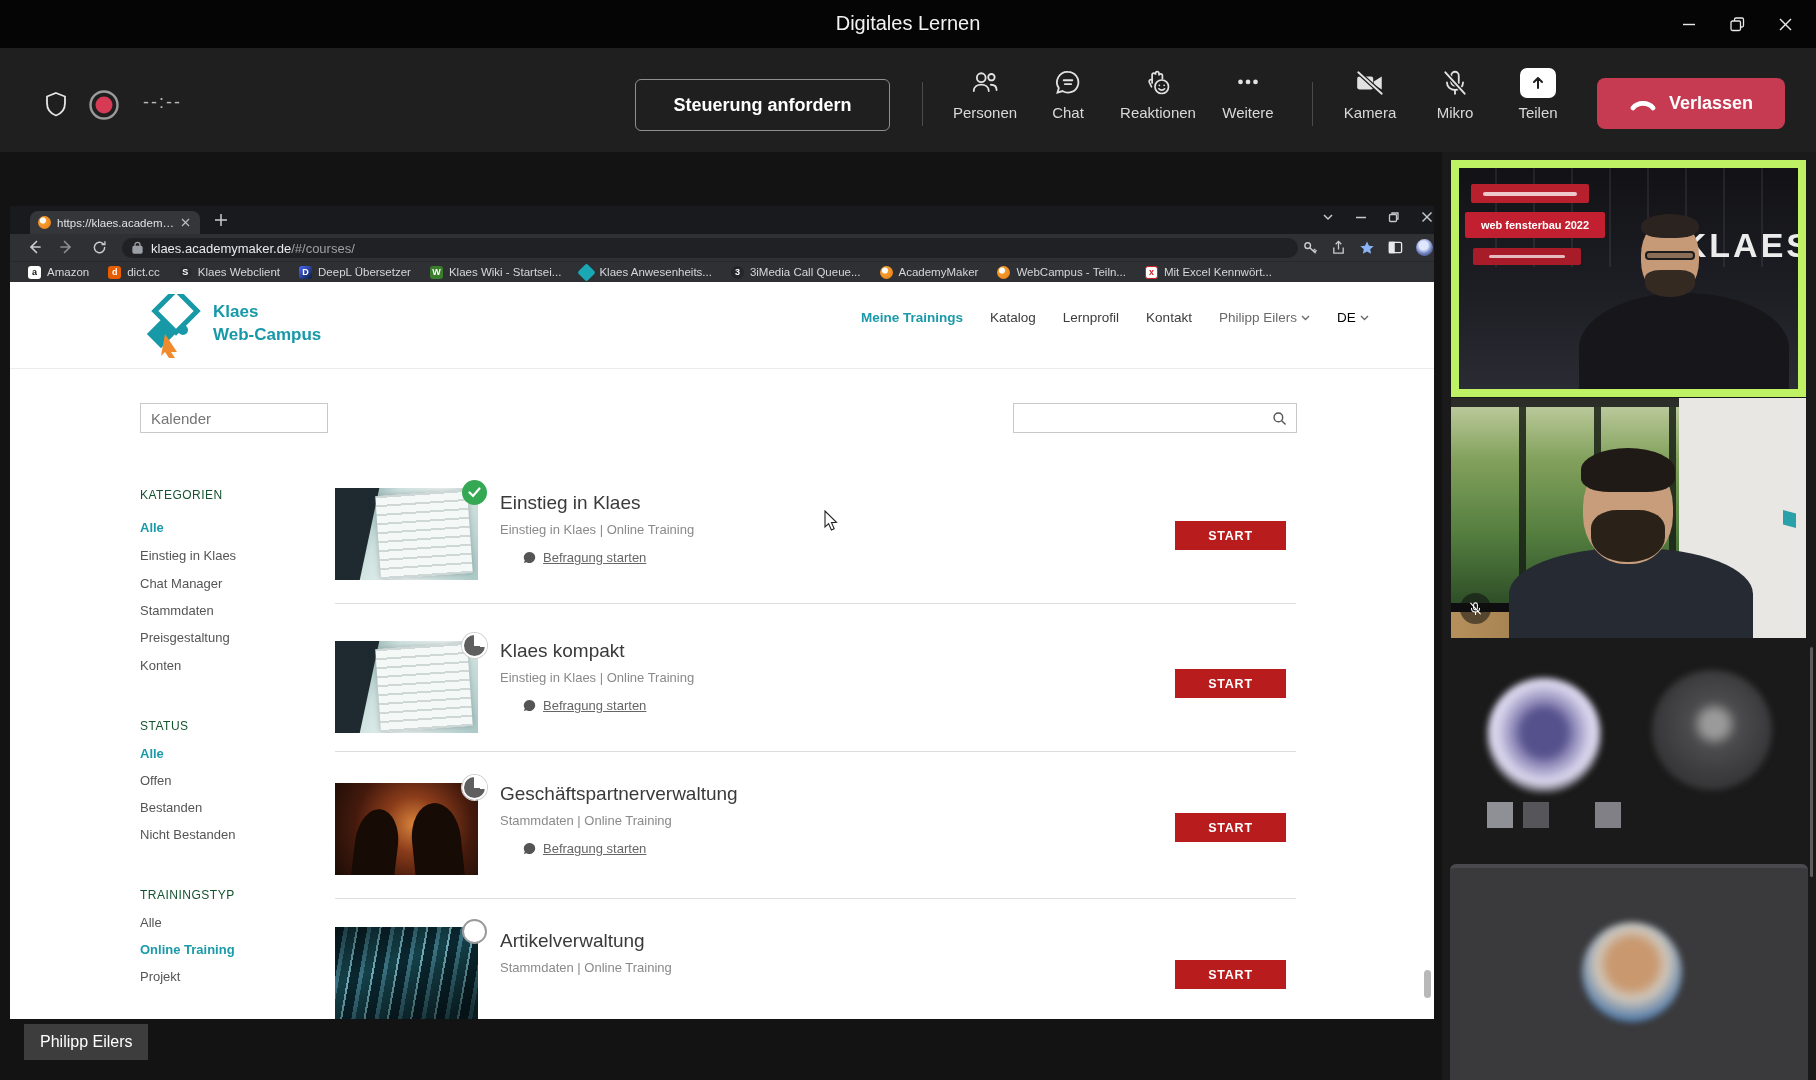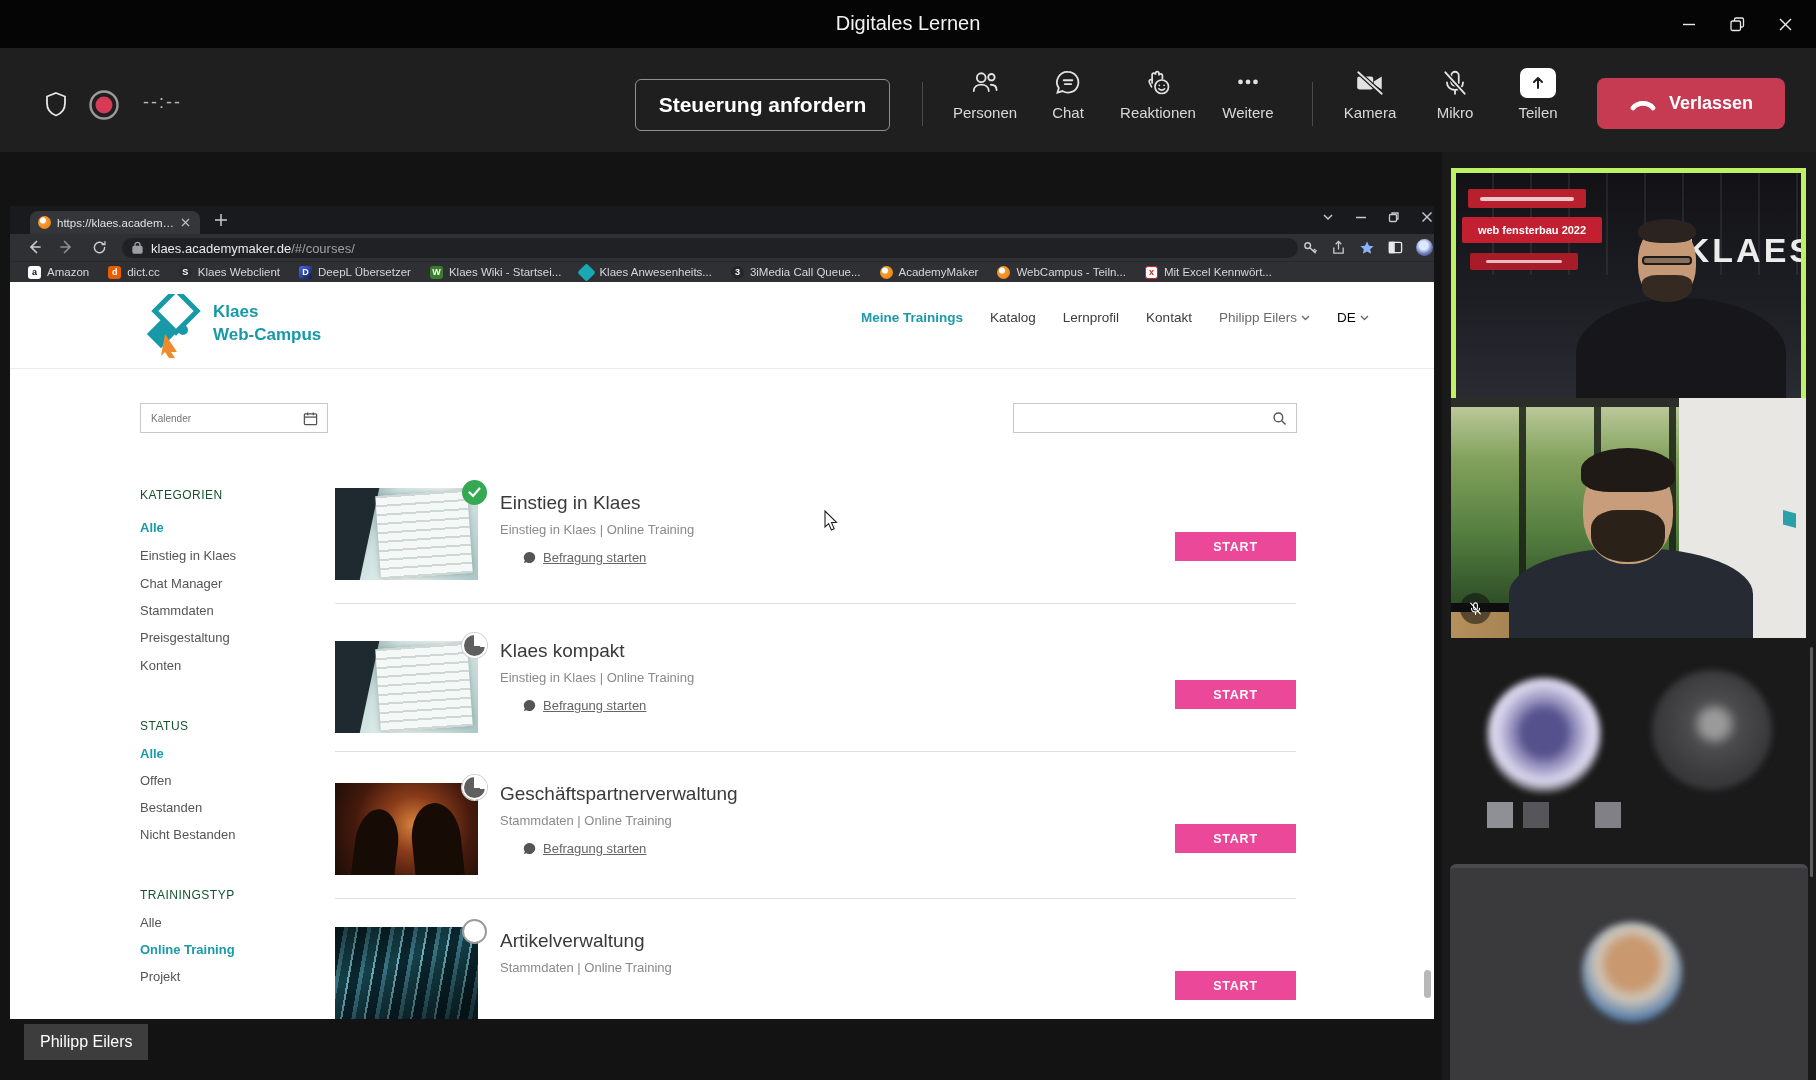--- a/index.html
+++ b/index.html
@@ -12,21 +12,21 @@
 
   
   .titlebar{left:0;top:0;width:1816px;height:48px;background:#050505;}
   .win-title{left:50%;top:12px;transform:translateX(-50%);color:#f2f2f2;font-size:20px;}
   .wctl{width:34px;height:26px;display:flex;align-items:center;justify-content:center;cursor:default;}
 
   
   .mtoolbar{left:0;top:48px;width:1816px;height:104px;background:#1f1f1f;}
   .timer{color:#b9b9b9;font-size:18px;letter-spacing:2px;}
   .req-btn{left:635px;top:31px;width:255px;height:52px;border:1px solid #8f8f8f;border-radius:6px;
-           color:#fff;font-size:21px;font-weight:600;display:flex;align-items:center;justify-content:center;}
+           color:#fff;font-size:18px;font-weight:600;display:flex;align-items:center;justify-content:center;}
   .vdiv{top:34px;width:1px;height:44px;background:#4b4b4b;}
   .titem{top:20px;width:92px;display:flex;flex-direction:column;align-items:center;gap:6px;color:#d9d9d9;}
   .titem .lbl{font-size:15px;color:#d9d9d9;}
   .leave-btn{left:1597px;top:30px;width:188px;height:51px;background:#c63a52;border-radius:8px;
              display:flex;align-items:center;justify-content:center;gap:12px;color:#fff;font-size:18px;font-weight:600;}
   .share-tile{width:36px;height:30px;background:#fff;border-radius:7px;display:flex;align-items:center;justify-content:center;}
 
   
   .share{left:0;top:152px;width:1442px;height:928px;background:#131313;}
 
@@ -50,30 +50,30 @@
 
   
   .site{left:0;top:76px;width:1424px;height:737px;background:#ffffff;overflow:hidden;}
   .nav-item{font-size:13.5px;color:#3c3c3c;cursor:default;display:flex;align-items:center;gap:4px;}
   .side-h{font-size:12px;color:#14532d;letter-spacing:.5px;}
   .side-i{font-size:13px;color:#555;}
   .teal{color:#1b9aa9 !important;font-weight:bold;}
   .course-title{font-size:19px;color:#3a3a3a;}
   .course-sub{font-size:13px;color:#8a8a8a;}
   .survey{font-size:13px;color:#666;text-decoration:underline;}
-  .start-btn{width:121px;height:29px;background:#ec4899;color:#fff;font-size:12.5px;font-weight:bold;
-             letter-spacing:.8px;display:flex;align-items:center;justify-content:center;margin-top:11px;}
+  .start-btn{width:111px;height:29px;background:#b91c1c;color:#fff;font-size:12.5px;font-weight:bold;
+             letter-spacing:.8px;display:flex;align-items:center;justify-content:center;}
   .hr{height:1px;background:#ddd;}
   .thumb{width:143px;height:92px;overflow:hidden;position:absolute;}
   .badge{width:25px;height:25px;border-radius:50%;}
   .badge-done{background:#35a854;display:flex;align-items:center;justify-content:center;}
   .badge-prog{background:conic-gradient(#fff 0 100deg,#5f5f5f 100deg 360deg);border:2px solid #fff;box-shadow:0 0 0 1px #d0d0d0;}
   .badge-open{background:#fff;border:2px solid #9a9a9a;}
   .input-box{border:1px solid #c9c9c9;background:#fff;display:flex;align-items:center;}
-  .input-box input{border:none;outline:none;flex:1;font-size:10px;color:#1d4ed8;padding:0 10px;background:transparent;
+  .input-box input{border:none;outline:none;flex:1;font-size:15px;color:#1d4ed8;padding:0 10px;background:transparent;
                    font-family:"Liberation Sans",sans-serif;}
 
   
   .art-screen{position:absolute;inset:0;background:linear-gradient(115deg,#3c5458 0%,#7fa2a2 12%,#cfe2e0 35%,#eff6f4 60%,#a9c9c7 100%);}
   .art-frame{position:absolute;left:-32%;top:-22%;width:55%;height:150%;background:#1e2a30;transform:rotate(12deg);}
   .art-doc{position:absolute;left:30%;top:5%;width:64%;height:90%;transform:rotate(-4deg);
            background:repeating-linear-gradient(0deg,rgba(70,95,95,.22) 0 2px,transparent 2px 9px),#f4f9f7;
            box-shadow:0 0 6px rgba(40,60,60,.35);}
   .art-warm{position:absolute;inset:0;background:radial-gradient(circle at 55% 45%,#d8833c 0%,#8a3c1a 30%,#451a0d 62%,#1b0c06 100%);}
   .sil{position:absolute;background:#170b05;border-radius:50% 50% 0 0;}
@@ -508,21 +508,21 @@
             </svg>
         </div>
       </div>
     </div>
 
     <div class="abs presenter" style="left:24px;top:872px;">Philipp Eilers</div>
   </div>
 
   <div class="abs panel">
 
-    <div class="abs vtile" style="left:9px;top:16px;width:355px;height:237px;border:5px solid #bef264;">
+    <div class="abs vtile" style="left:9px;top:8px;width:355px;height:237px;border:8px solid #bef264;">
       <div class="abs" style="inset:0;background:linear-gradient(180deg,#121216 0%,#1d1e24 55%,#2b2c33 100%);"></div>
       <div class="abs" style="left:0;top:0;width:100%;height:45%;background:repeating-linear-gradient(90deg,transparent 0 36px,rgba(255,255,255,.07) 36px 38px);"></div>
       <div class="abs" style="left:12px;top:16px;width:118px;height:19px;background:#b8202e;border-radius:2px;display:flex;align-items:center;justify-content:center;">
         <span style="width:80%;height:4px;background:rgba(255,255,255,.75);border-radius:2px;"></span>
       </div>
       <div class="abs" style="left:6px;top:44px;width:140px;height:26px;background:#c21f30;border-radius:2px;display:flex;align-items:center;justify-content:center;color:#fff;font-size:11px;font-weight:bold;white-space:nowrap;overflow:hidden;">web fensterbau 2022</div>
       <div class="abs" style="left:14px;top:80px;width:108px;height:17px;background:#a81b28;border-radius:2px;display:flex;align-items:center;justify-content:center;">
         <span style="width:70%;height:3px;background:rgba(255,255,255,.7);border-radius:2px;"></span>
       </div>
       <div class="abs" style="right:-14px;top:58px;color:#ececec;font-size:34px;font-weight:bold;letter-spacing:3px;">KLAES</div>

